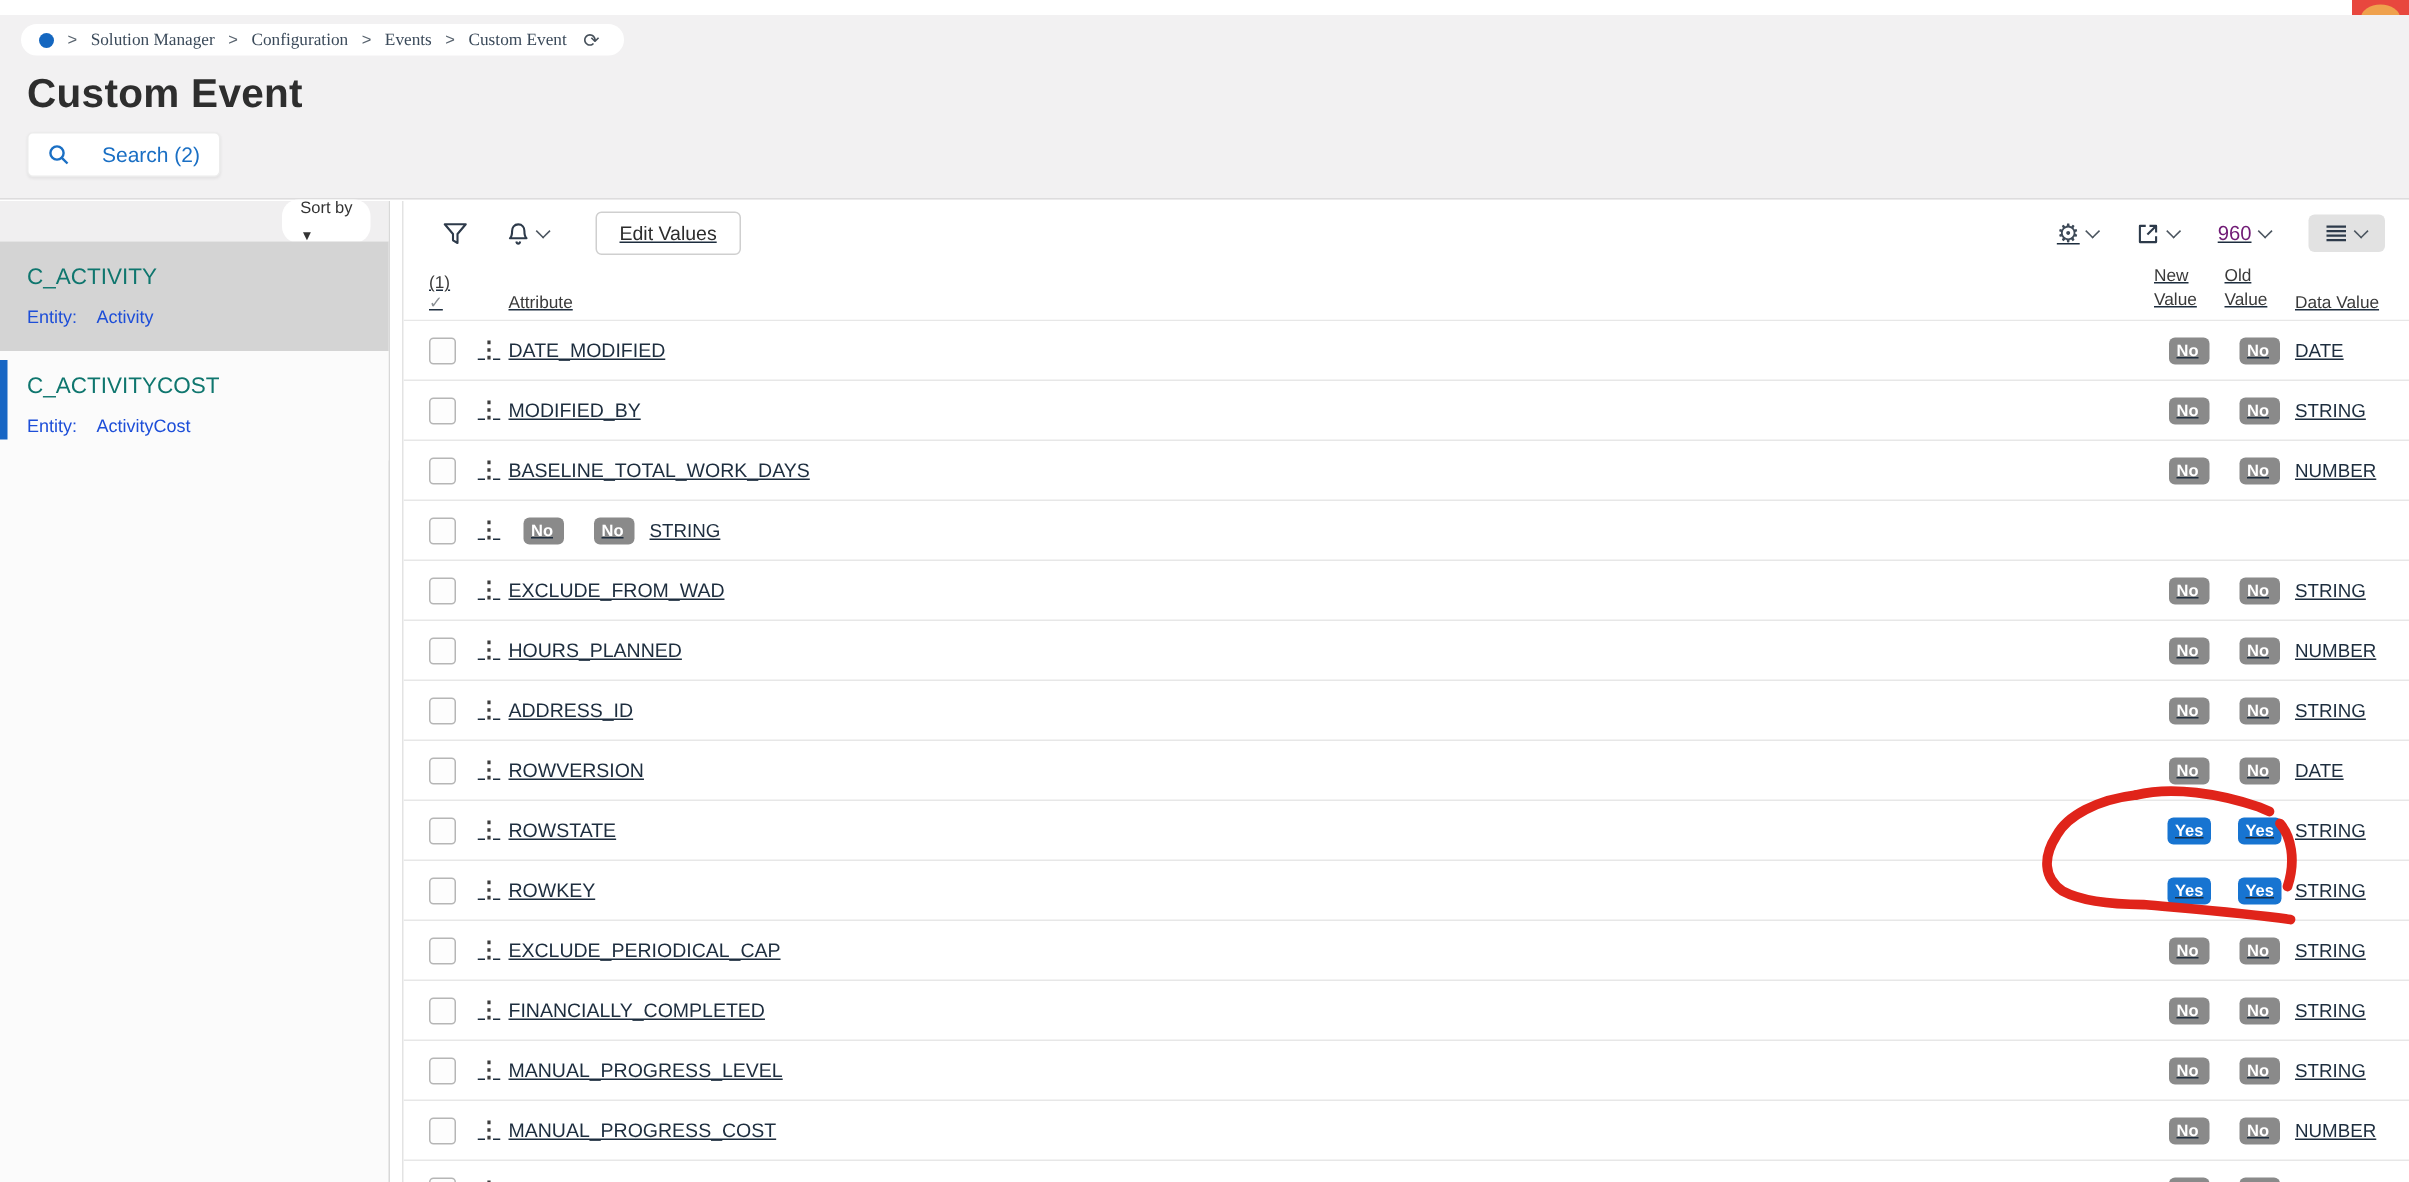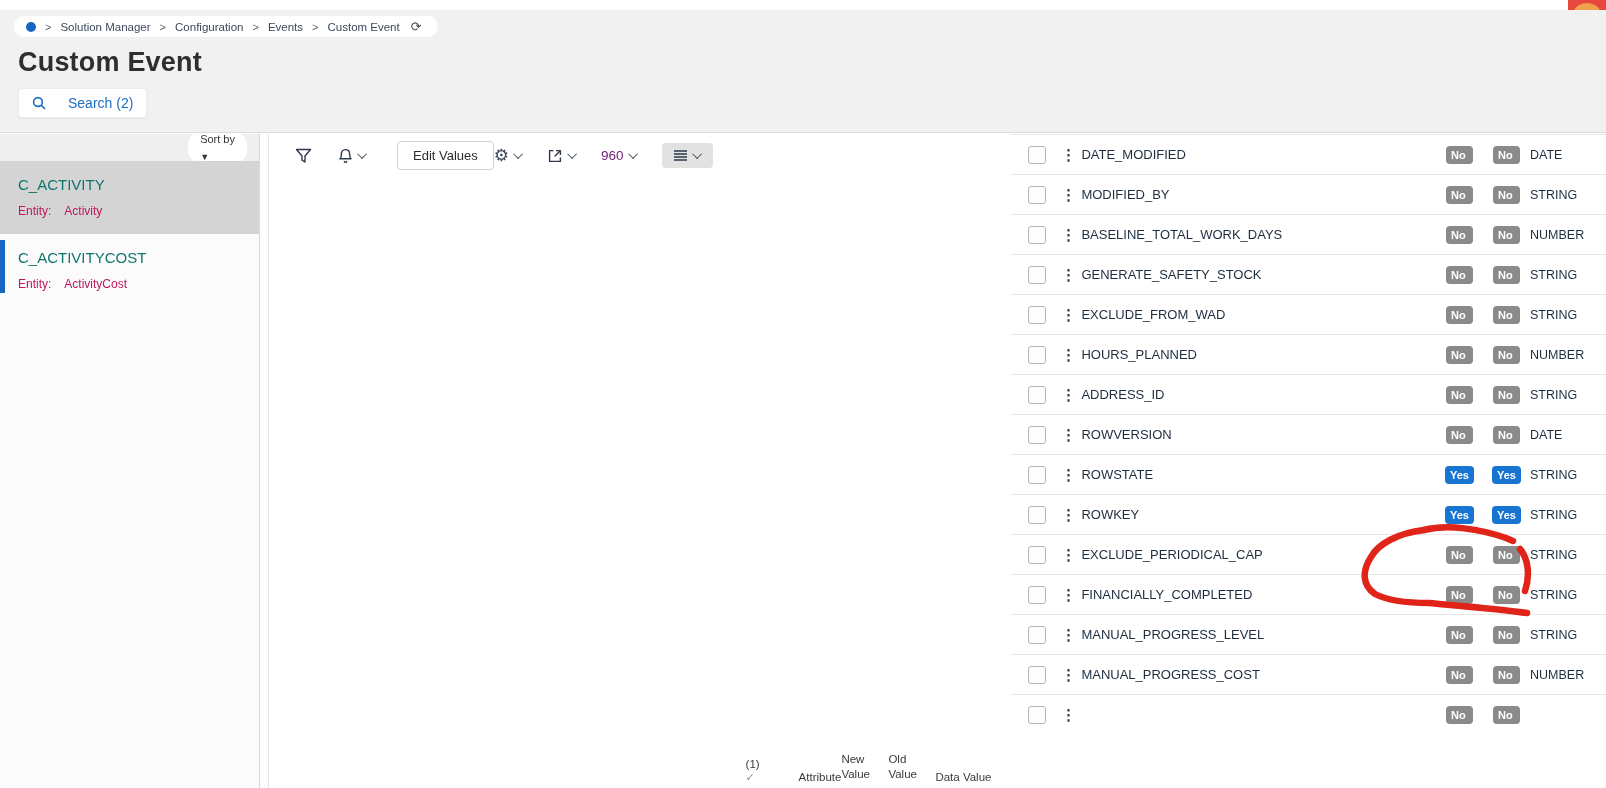--- a/index.html
+++ b/index.html
@@ -13,43 +13,43 @@
   
   .top-strip{position:absolute; top:0; left:0; right:0; height:10px; background:#fff;}
   .rec-marker{position:absolute; top:0; right:0; width:38px; height:10px; background:#e8473e; overflow:hidden;}
   .rec-marker .orb{position:absolute; left:6px; top:3px; width:26px; height:18px; border-radius:50%; background:#efa14d;}
 
   
   .page-header{position:absolute; top:10px; left:0; right:0; height:123px; background:#f2f1f2; border-bottom:1px solid #dddcdd;}
   .breadcrumb{display:inline-flex; align-items:center; gap:9px; margin:6px 0 0 14px; background:#fff; border-radius:12px; padding:4px 16px 4px 12px; font-size:11.5px; color:#3b4a5a;}
   .bc-dot{width:10px; height:10px; border-radius:50%; background:#1567c0; display:inline-block;}
   .bc-sep{color:#5a6570; font-size:11px;}
-  .bc-item{white-space:nowrap;}
+  .bc-item{white-space:nowrap;font-family:Liberation Serif, serif;}
   .bc-refresh{font-size:13px; color:#46505a; margin-left:2px; line-height:1;}
   .page-title{margin:10px 0 0 18px; font-size:27px; font-weight:700; color:#2e2e2e; letter-spacing:.2px;}
   .search-btn{display:inline-flex; align-items:center; gap:22px; margin:10px 0 0 18px; background:#fff; border:1px solid #ececec; border-radius:4px; padding:6px 13px; color:var(--accent); font-size:14px; box-shadow:0 1px 2px rgba(0,0,0,.06); cursor:pointer;justify-content:flex-end;}
 
   
   .content{position:absolute; top:134px; left:0; right:0; bottom:0; display:flex;}
 
   
   .sidebar{width:260px; background:#fbfbfb; border-right:1px solid #d8d8d8; position:relative; flex:none;}
   .sort-row{height:27px; background:#f0eff0; display:flex; justify-content:flex-end; align-items:center; padding-right:12px;}
   .sort-pill{background:#fff; border-radius:11px; padding:0 12px; font-size:11px; color:#333; display:inline-flex; gap:7px; align-items:flex-start; cursor:pointer;flex-direction:column;}
   .sort-caret{font-size:9px; color:#333;}
   .side-item{padding:15px 18px 16px 18px; position:relative; cursor:pointer; background:#fbfbfb;}
   .side-item.gray{background:#d4d4d4;}
   .side-item.active::before{content:""; position:absolute; left:0; top:6px; bottom:14px; width:5px; background:#1766c4;}
   .side-item .name{font-size:15px; color:#0f766e;}
-  .side-item .entity{margin-top:11px; font-size:12px; color:#be185d; display:flex; gap:13px;}
+  .side-item .entity{margin-top:11px; font-size:12px; color:#1d4ed8; display:flex; gap:13px;}
 
   .gap-col{width:8px; background:#fff; flex:none;}
 
   
-  .panel{flex:1; background:#fff; border-left:1px solid #e3e3e3; position:relative; overflow:hidden; display:flex; flex-direction:row;}
+  .panel{flex:1; background:#fff; border-left:1px solid #e3e3e3; position:relative; overflow:hidden; display:flex; flex-direction:column;text-decoration:underline;}
   .toolbar{height:43px; display:flex; align-items:center; padding:0 16px 0 26px; flex:none;}
   .tb-icon{display:inline-flex; align-items:center; color:#2d3a4a; cursor:pointer;}
   .chev{width:7px; height:7px; border-left:1.6px solid #4a545e; border-bottom:1.6px solid #4a545e; transform:rotate(-45deg) translateY(-2px); display:inline-block; margin-left:7px;}
   .edit-values-btn{margin-left:30px; background:#fff; border:1px solid #cfcfcf; border-radius:4px; padding:6px 15px; font-size:13px; color:#2d2d2d; cursor:pointer;}
   .tb-right{margin-left:auto; display:flex; align-items:center; gap:24px;}
   .gear-glyph{font-size:17px; color:#3e4a58; line-height:1;}
   .page-size{font-size:13.5px; color:#701a75; display:inline-flex; align-items:center; cursor:pointer;}
   .view-btn{background:#e2e2e2; border-radius:4px; padding:6px 11px; display:inline-flex; align-items:center; cursor:pointer;}
 
   
@@ -241,21 +241,20 @@
           <div class="col-old badge-cell">
             <span class="badge no">No</span>
           </div>
           <div class="col-type dtype">NUMBER</div>
         </div>
         <div class="trow">
           <div class="col-check">
             <div class="checkbox"></div>
           </div>
           <div class="col-kebab"><span class="kebab">⋮</span></div>
-          <div class="col-attr attr-name">GENERATE_SAFETY_STOCK</div>
           <div class="col-new badge-cell">
             <span class="badge no">No</span>
           </div>
           <div class="col-old badge-cell">
             <span class="badge no">No</span>
           </div>
           <div class="col-type dtype">STRING</div>
         </div>
         <div class="trow">
           <div class="col-check">

